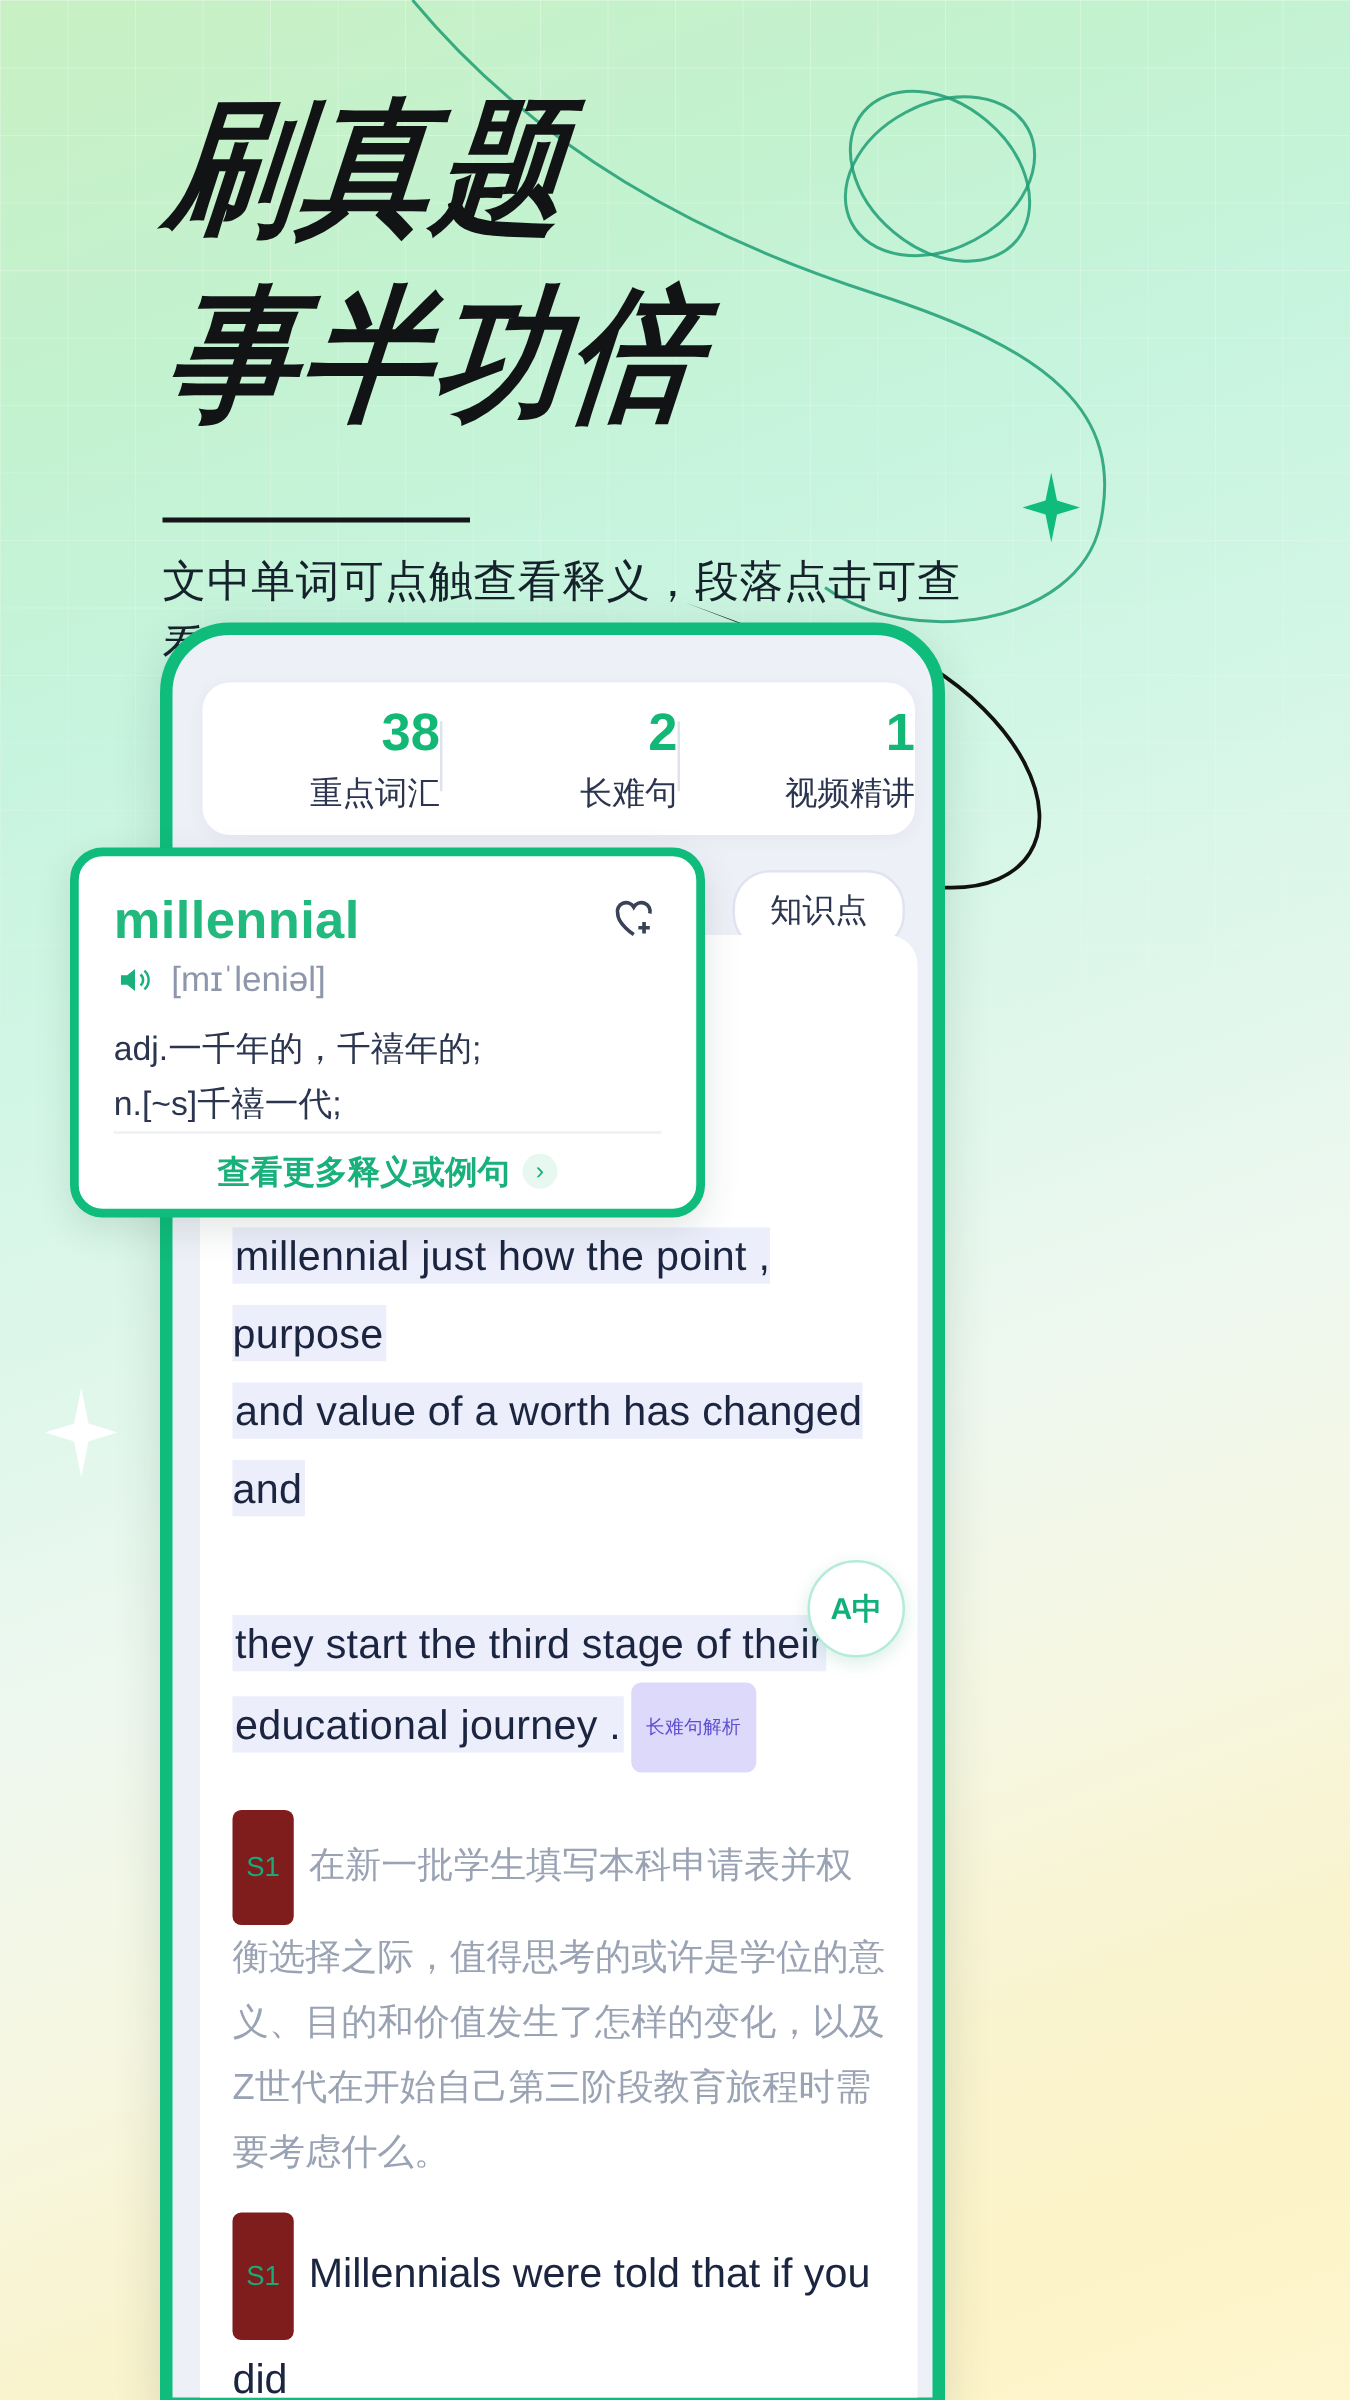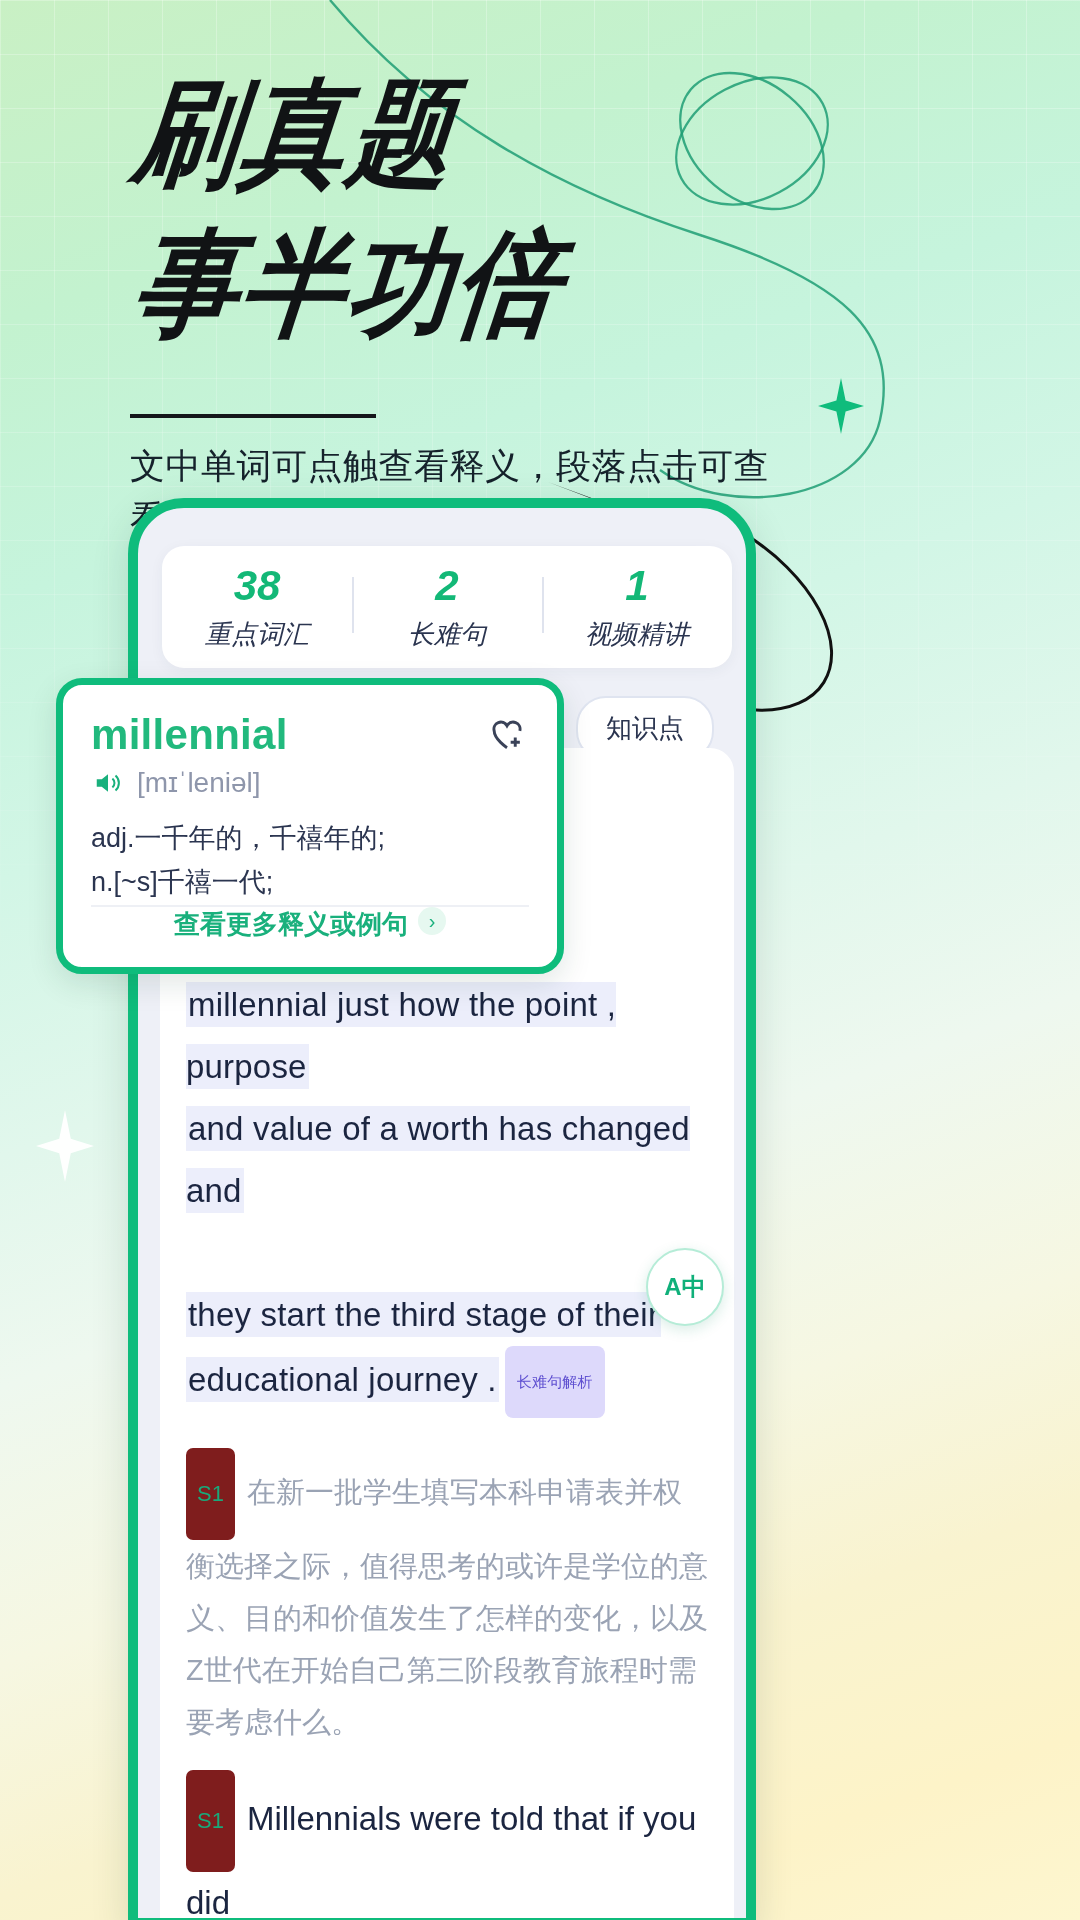--- a/index.html
+++ b/index.html
@@ -67,29 +67,29 @@
     overflow:hidden;
   }
   .phone-inner{ position:absolute; inset:0; padding:0; }
 
   .stats-card{
     position:absolute; left:24px; top:38px; width:570px; height:122px;
     background:#fff; border-radius:22px;
     display:flex; align-items:center;
     box-shadow:0 3px 14px rgba(30,50,80,.05);
   }
-  .stat{ flex:1; text-align:center; position:relative;font-style:italic; }
+  .stat{ flex:1; text-align:right; position:relative; }
   .stat + .stat::before{
     content:""; position:absolute; left:0; top:14px; height:56px; width:2px; background:#dfe3ee;
   }
   .stat-num{ font-size:42px; font-weight:700; color:#13b877; line-height:46px; }
   .stat-label{ font-size:26px; color:#2b3550; margin-top:8px; }
 
   .kp-btn{
-    position:absolute; right:32px; top:188px;
+    position:absolute; right:22px; top:188px;
     padding:13px 28px; background:#fff; border:2px solid #dfe4f0;
     border-radius:30px; font-size:26px; color:#2b3550;
   }
 
   .reading{
     position:absolute; left:22px; top:240px; width:574px;
     background:#fff; border-radius:24px 24px 0 0;
     padding:40px 26px 0 26px;
   }
   .para-en{ font-size:33px; line-height:62px; color:#1b2540; letter-spacing:.2px; }
@@ -129,21 +129,21 @@
     box-shadow:0 10px 30px rgba(20,60,40,.12);
   }
   .dict-top{ display:flex; justify-content:space-between; align-items:center; }
   .dict-word{ font-size:42px; font-weight:700; color:#21b97d; letter-spacing:.3px; }
   .dict-phon-row{ display:flex; align-items:center; gap:12px; margin-top:8px; }
   .dict-phon{ font-size:28px; color:#8e96ab; }
   .dict-def{ font-size:27px; color:#2b3550; line-height:42px; margin-top:18px; }
   .dict-foot{
     position:absolute; left:28px; right:28px; bottom:0; height:62px;
     border-top:2px solid #eef0f5;
-    display:flex; align-items:flex-start; justify-content:center; gap:10px;
+    display:flex; align-items:center; justify-content:center; gap:10px;
   }
   .dict-foot-txt{ font-size:26px; color:#19b07c; font-weight:700; }
   .chev{
     width:28px;height:28px;border-radius:50%;background:#e6f8f0;
     display:flex;align-items:center;justify-content:center;color:#19b07c;font-size:20px;
   }
 
   .sparkle-white{
     position:absolute; left:36px; top:1110px; width:58px; height:72px; background:#fff;
     clip-path:polygon(50% 0,60% 40%,100% 50%,60% 60%,50% 100%,40% 60%,0 50%,40% 40%);

